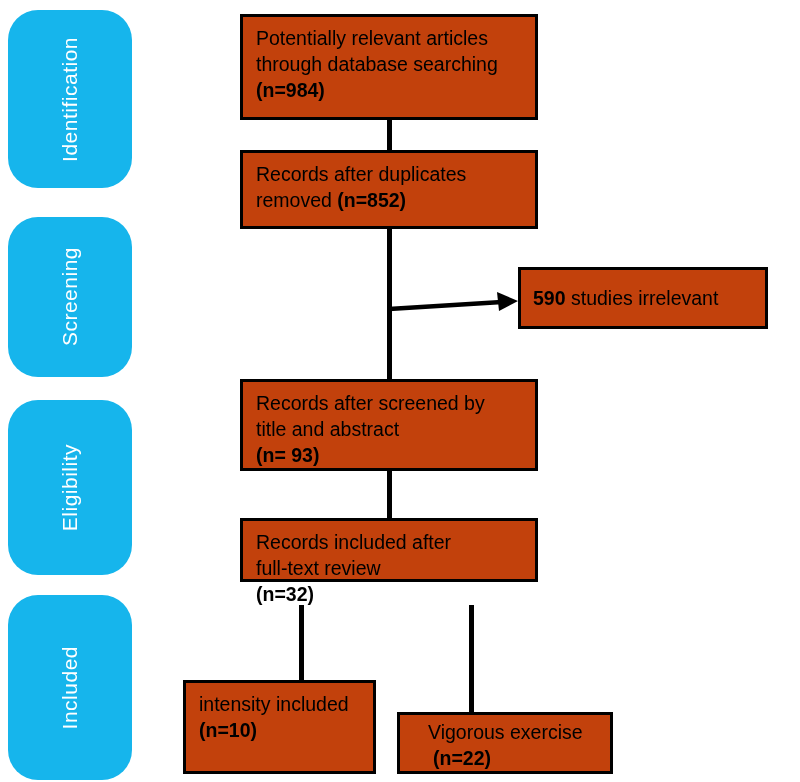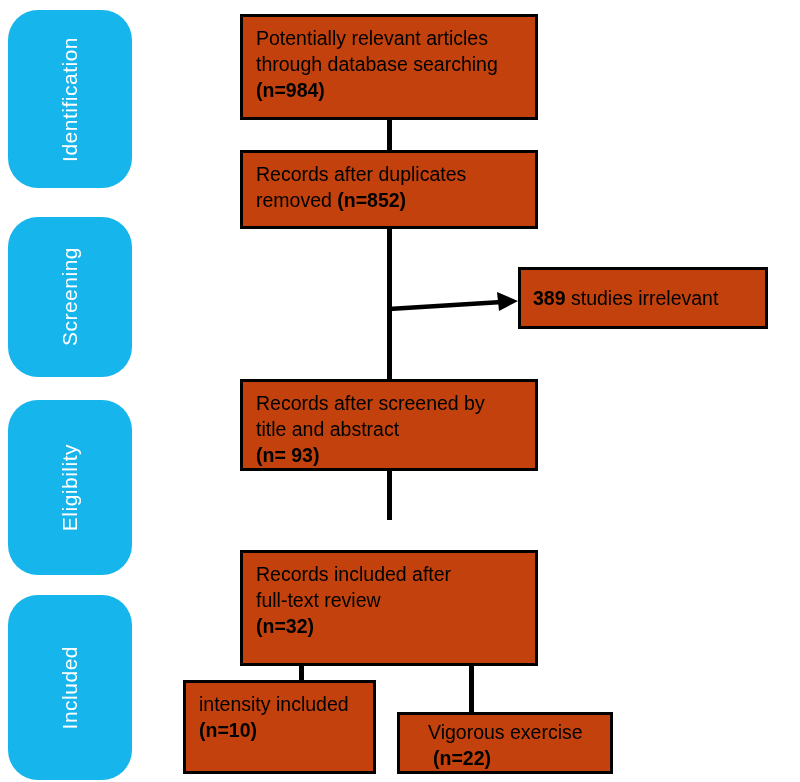--- a/index.html
+++ b/index.html
@@ -92,30 +92,30 @@
     <div>through database searching</div>
     <div class="bold">(n=984)</div>
   </div>
 
   <div class="fbox" style="left:240px;top:150px;width:298px;height:79px;">
     <div>Records after duplicates</div>
     <div><span>removed </span><span class="bold">(n=852)</span></div>
   </div>
 
   <div class="fbox sidebox" style="left:518px;top:267px;width:250px;height:62px;">
-    <span class="bold">389</span><span> studies irrelevant</span>
+    <span class="bold">590</span><span> studies irrelevant</span>
   </div>
 
   <div class="fbox" style="left:240px;top:379px;width:298px;height:92px;">
     <div>Records after screened by</div>
     <div>title and abstract</div>
     <div class="bold">(n= 93)</div>
   </div>
 
-  <div class="fbox" style="left:240px;top:518px;width:298px;height:116px;margin-top:32px;">
+  <div class="fbox" style="left:240px;top:518px;width:298px;height:64px;">
     <div>Records included after</div>
     <div>full-text review</div>
     <div class="bold">(n=32)</div>
   </div>
 
   <div class="fbox" style="left:183px;top:680px;width:193px;height:94px;">
     <div>intensity included</div>
     <div class="bold">(n=10)</div>
   </div>
 

